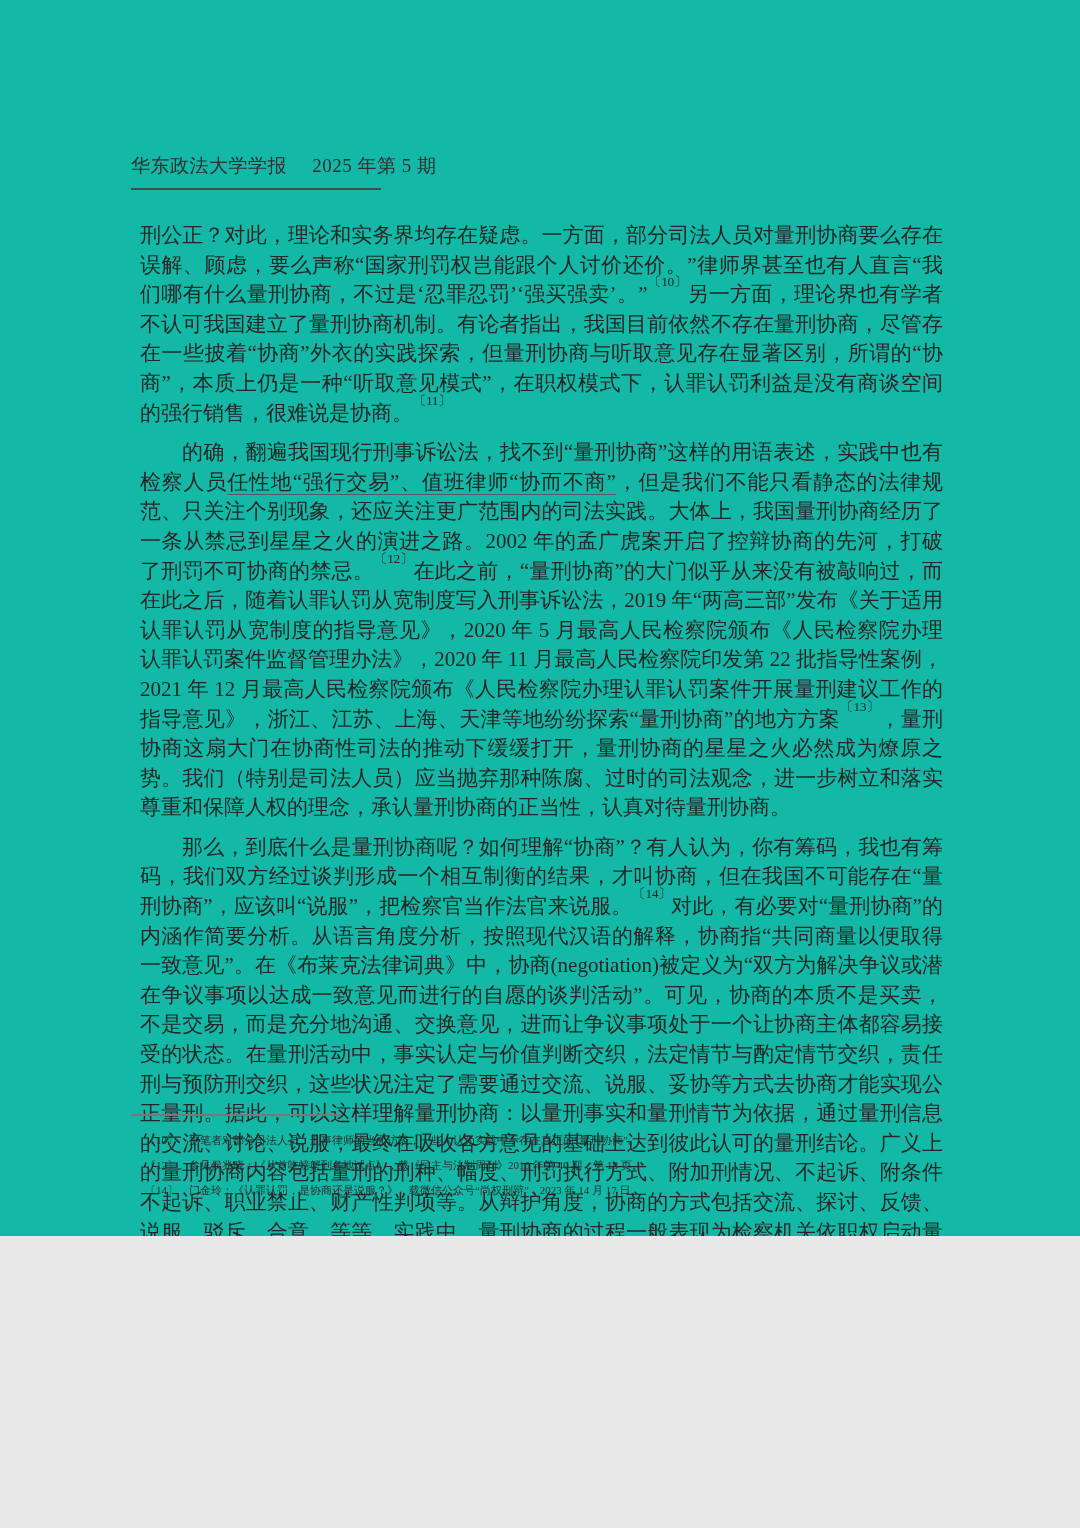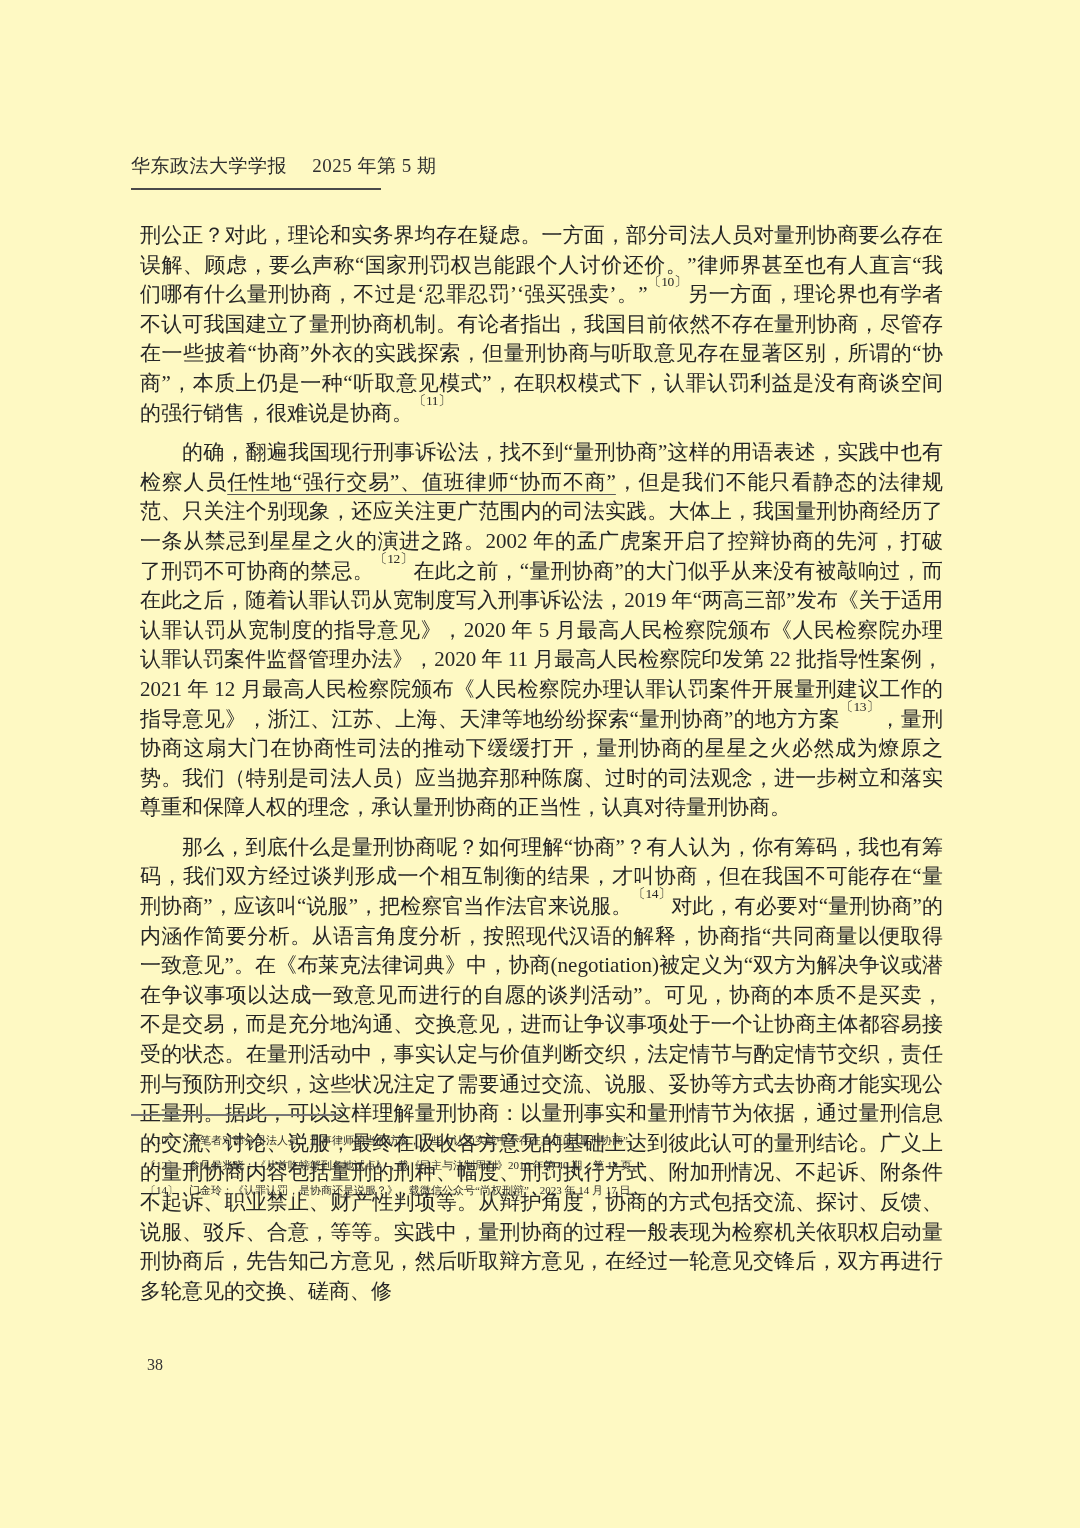--- a/index.html
+++ b/index.html
@@ -1,20 +1,20 @@
 <!DOCTYPE html>
 <html lang="zh"><head>
 <meta charset="utf-8">
 <style>
   html,body{margin:0;padding:0;background:#e8e8e8;}
   .page{
     position:relative;
-    width:1080px;height:1528px;
+    width:1080px;height:1236px;
     margin:0 auto;
-    background:#fef9c3;
+    background:#14b8a6;
     font-family:"Liberation Serif","DejaVu Serif",serif;
     color:#262626;
     overflow:hidden;
   }
   .header{position:absolute;left:131px;top:153px;width:822px;}
   .header-line{font-size:19px;letter-spacing:0.5px;color:#2f2f2f;white-space:nowrap;}
   .journal-issue{margin-left:20px;}
   .header-rule{margin-top:9px;width:250px;height:0;border-bottom:2px solid #4a4a4a;}
   .body-text{
     position:absolute;left:130px;top:211px;width:823px;

